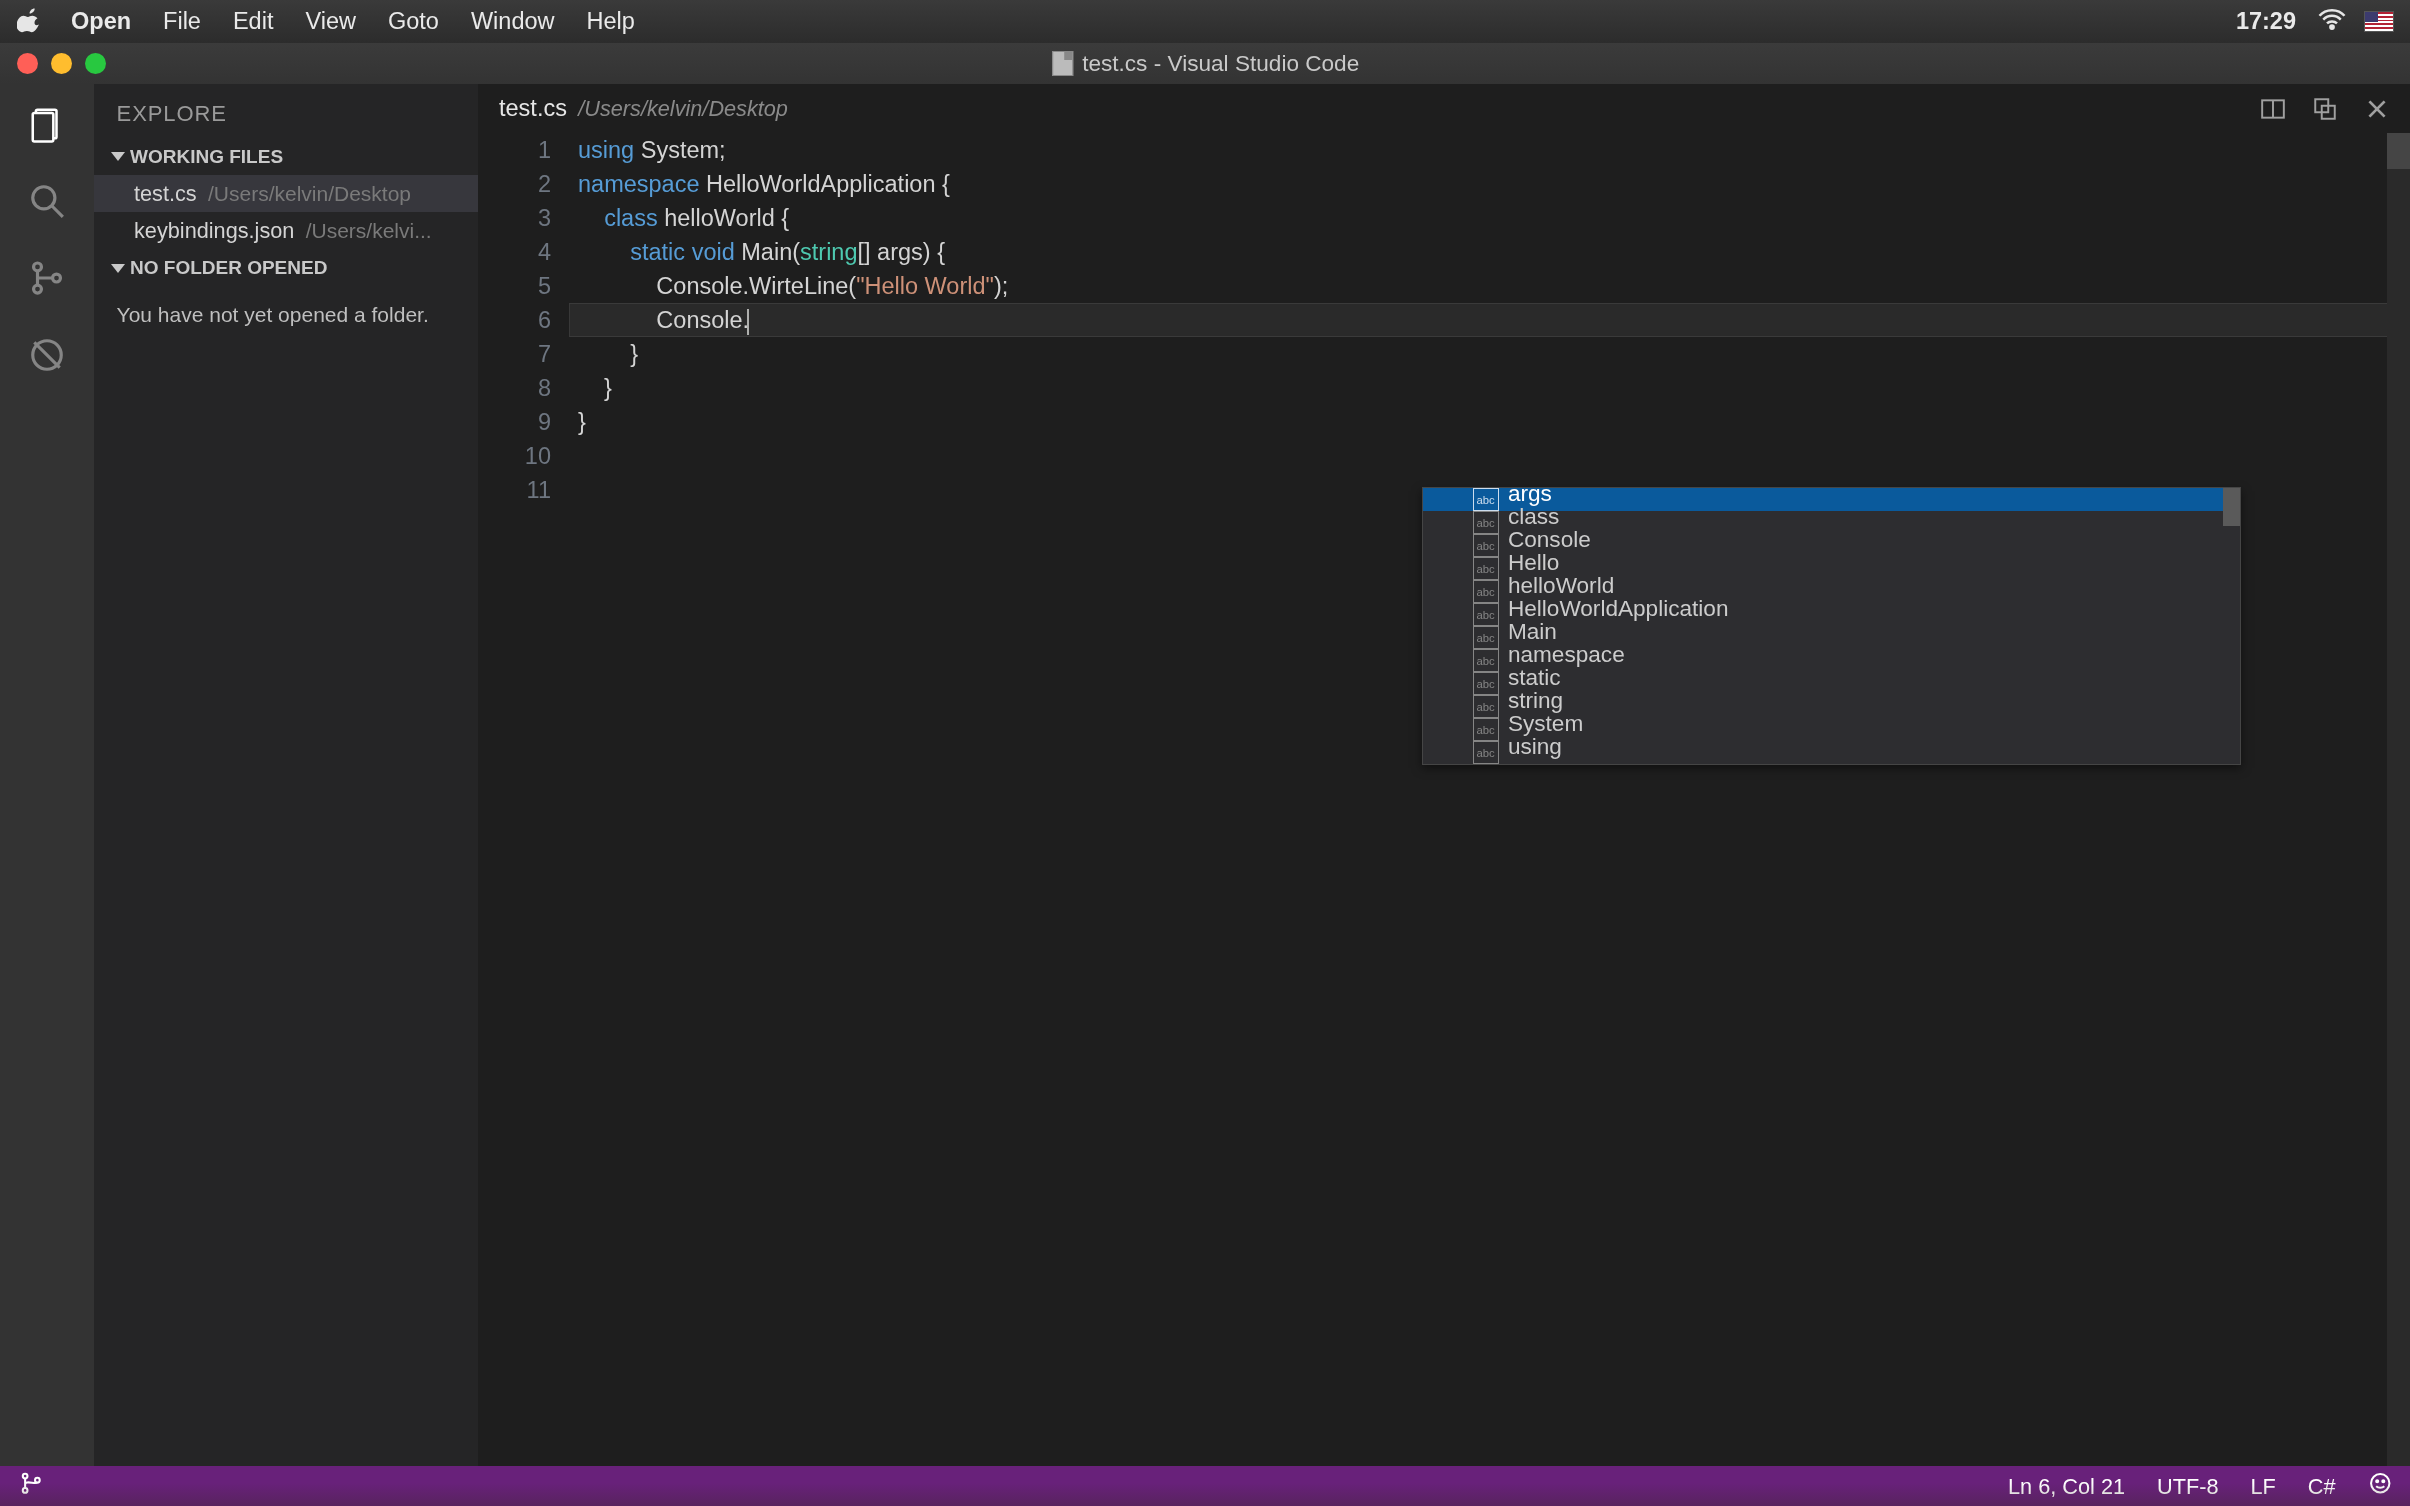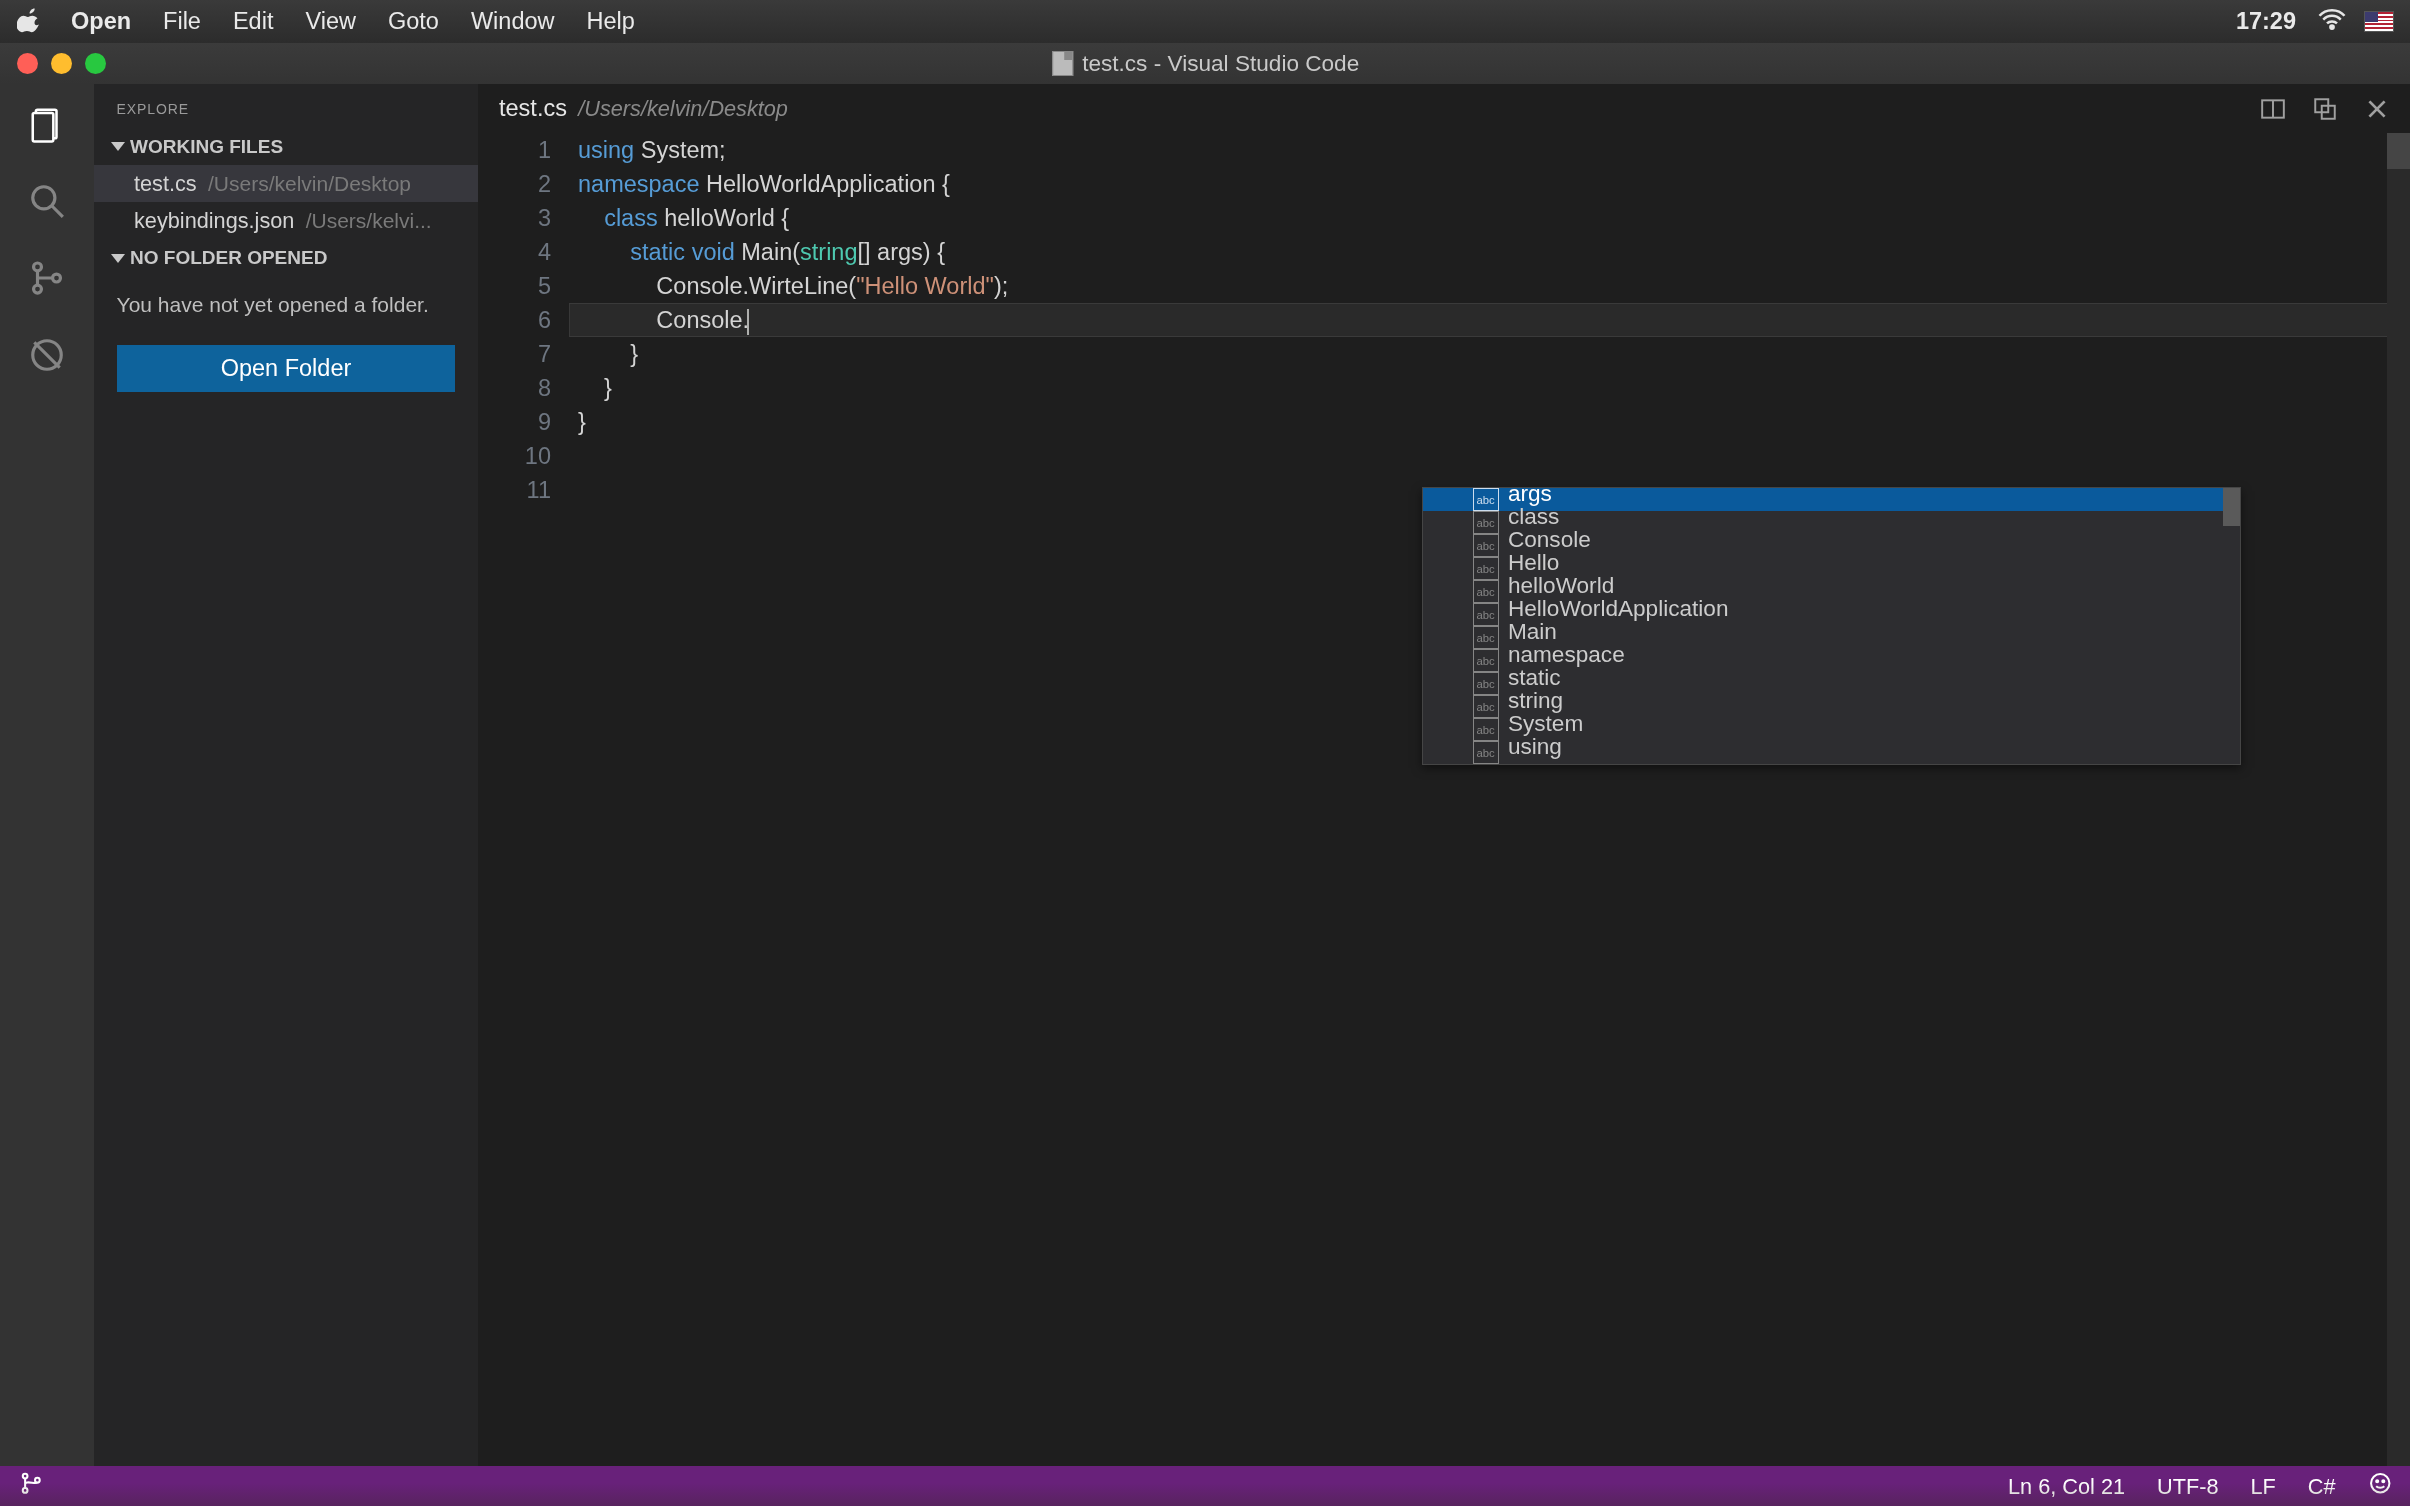--- a/index.html
+++ b/index.html
@@ -29,21 +29,21 @@
 .titlebar .title .doc-icon::after{content:"";position:absolute;top:0;right:0;width:7.5px;height:7.5px;background:#888;}
 
 
 .body { position:absolute; top:41px; bottom:41px; left:0; right:0; display:flex; background:#1e1e1e; }
 .activitybar { width:94px; background:#333333; display:flex; flex-direction:column; align-items:center; padding-top:17px; gap:32px; }
 .activitybar .aicon { width:45px; height:45px; display:flex; align-items:center; justify-content:center; color:#858585; }
 .activitybar .aicon.active { color:#fff; }
 .activitybar svg { width:38px; height:38px; }
 
 .sidebar { width:384px; background:#252526; color:#bfbfbf; display:flex; flex-direction:column; }
-.sidebar .hdr { font-size:14px; letter-spacing:0.9px; padding:17px 22.6px 11.3px; color:#9a9a9a; }
+.sidebar .hdr { font-size:22px; letter-spacing:0.9px; padding:17px 22.6px 11.3px; color:#9a9a9a; }
 .sidebar .section-title { font-size:19px; font-weight:700; padding:7.5px 17px; display:flex; align-items:center; gap:5px; color:#c9c9c9;}
 .sidebar .twisty { width:0;height:0;border-left:7.5px solid transparent;border-right:7.5px solid transparent;border-top:9.4px solid #c9c9c9; }
 .sidebar .file-item { font-size:21.7px; padding:5.6px 17px 5.6px 40px; display:flex; gap:11.3px; align-items:baseline; white-space:nowrap; overflow:hidden; text-overflow:ellipsis;}
 .sidebar .file-item.active { background:#37373d; }
 .sidebar .file-item .fname { color:#d4d4d4; }
 .sidebar .file-item .fpath { color:#7a7a7a; font-size:21px; }
 .sidebar .empty-msg { font-size:21px; color:#bfbfbf; padding:13px 22.6px; line-height:1.4; }
 .sidebar .open-btn { margin:13px 22.6px; height:47px; background:#0e639c; color:#fff; font-size:23.5px; display:flex; align-items:center; justify-content:center; border:none; cursor:pointer;}
 
 .editorgroup { flex:1; display:flex; flex-direction:column; position:relative; }
@@ -173,21 +173,20 @@
           <div class="file-item">
             <span class="fname">keybindings.json</span>
             <span class="fpath">/Users/kelvi...</span>
           </div>
         </div>
       <div class="section-title">
         <span class="twisty"></span>
         <span>NO FOLDER OPENED</span>
       </div>
       <div class="empty-msg">You have not yet opened a folder.</div>
-      <button class="open-btn">Open Folder</button>
     </div>
 
     <div class="editorgroup">
       <div class="tabbar">
         <span class="tabname">test.cs</span>
         <span class="tabpath">/Users/kelvin/Desktop</span>
         <div class="tab-right">
           <span class="ticon">
             <svg viewBox="0 0 24 24" fill="none" stroke="#a0a0a0" stroke-width="1.8">
                 <rect x="2" y="4" width="20" height="16"></rect>

